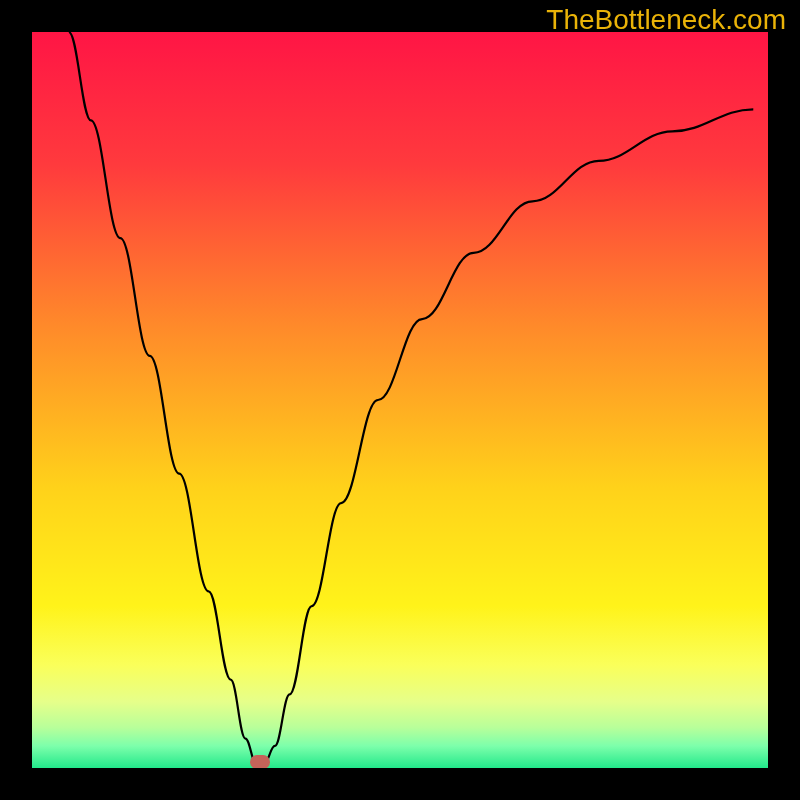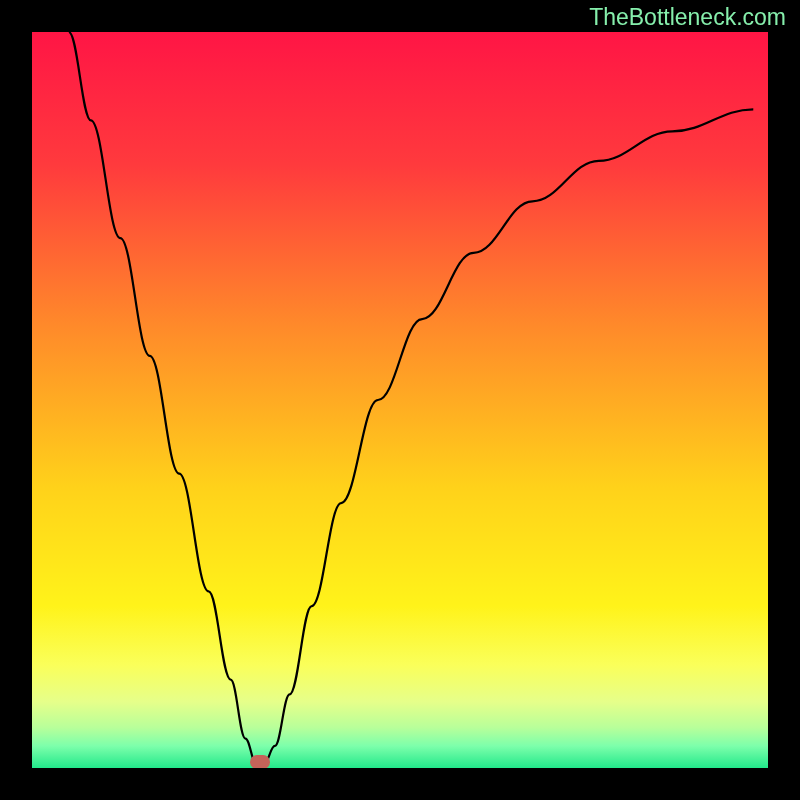--- a/index.html
+++ b/index.html
@@ -1,22 +1,22 @@
 <!DOCTYPE html>
 <html><head>
 <meta charset="utf-8">
 <style>
   * { margin: 0; padding: 0; box-sizing: border-box; }
   body { width: 800px; height: 800px; background: #000; position: relative; font-family: Arial, sans-serif; }
   .watermark {
     position: absolute;
     top: 4px;
     right: 14px;
-    color: #86efac;
-    font-size: 23px;
+    color: #eab308;
+    font-size: 28px;
     font-weight: 500;
     z-index: 10;
   }
   .frame {
     position: absolute;
     left: 32px;
     top: 32px;
     width: 736px;
     height: 736px;
     overflow: hidden;

